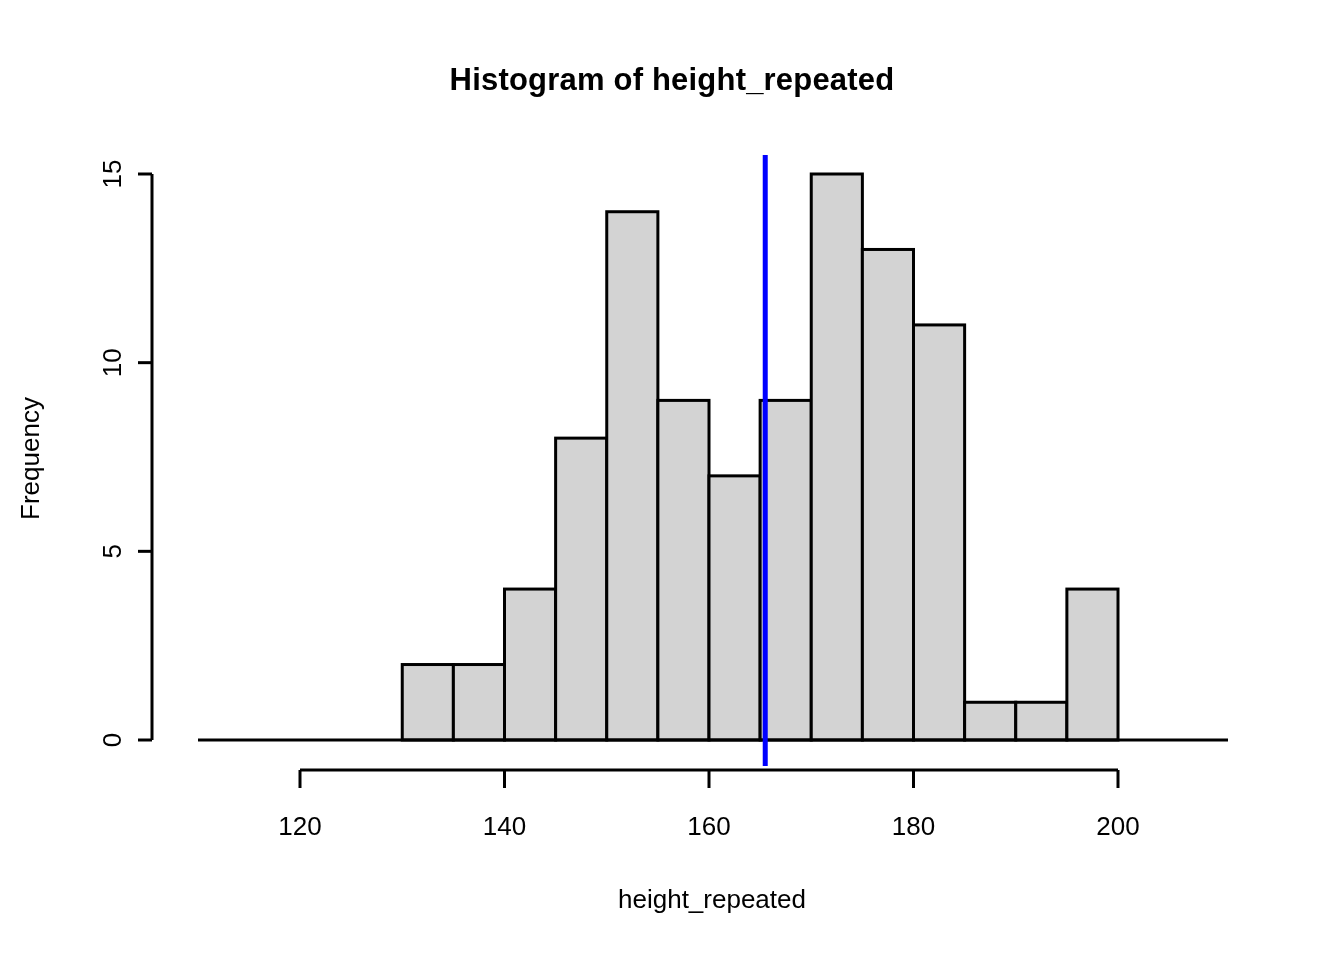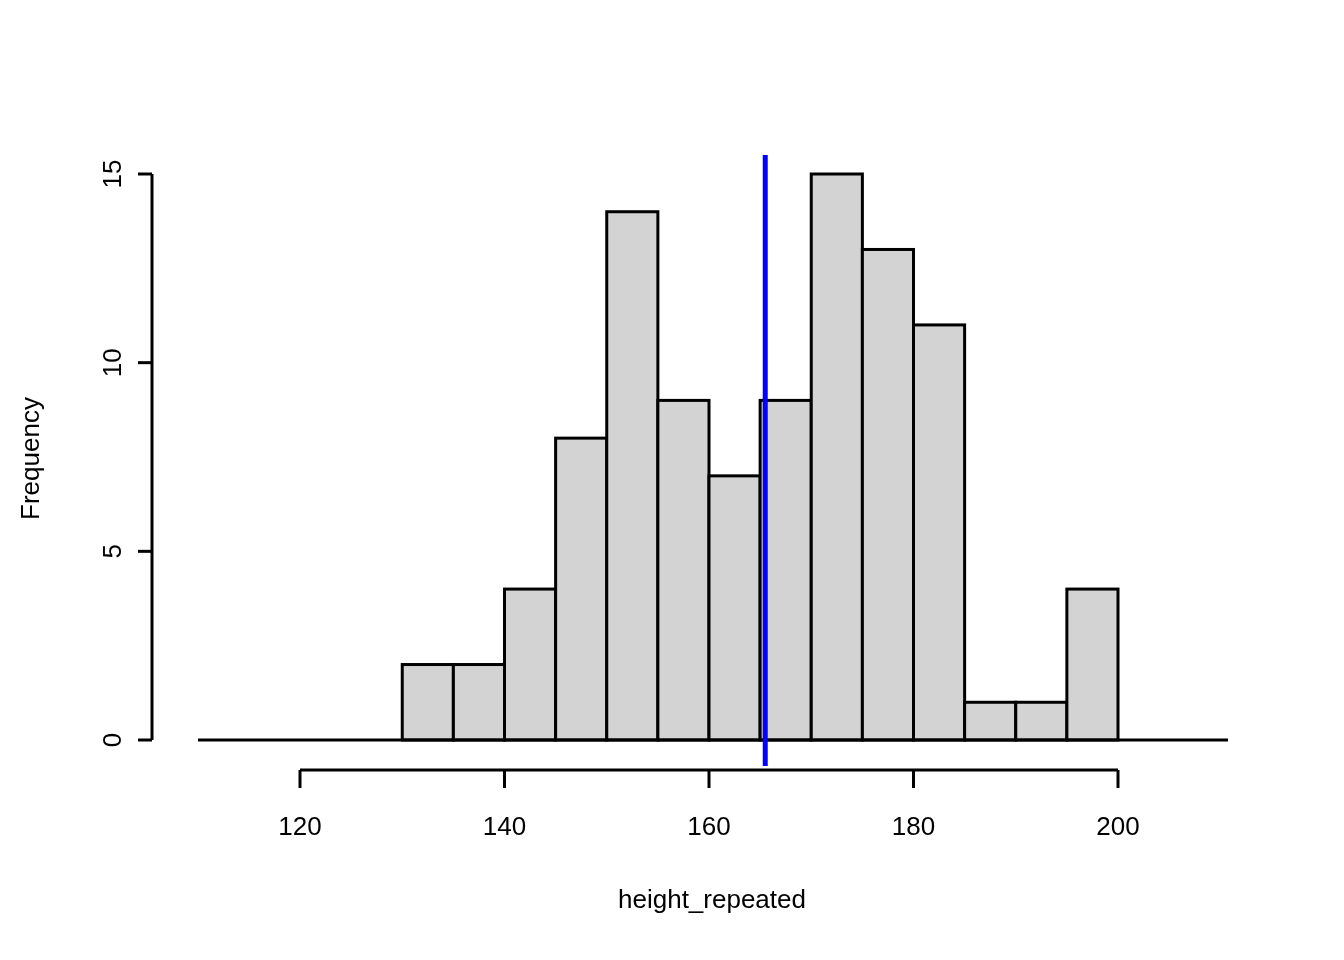--- a/index.html
+++ b/index.html
@@ -60,20 +60,21 @@
     font-family: "Liberation Sans", sans-serif;
     font-size: 26px;
     fill: #000000;
   }
 </style>
 </head>
 <body>
 
 <div id="plot-root">
 
+  <div id="plot-title">Histogram of height_repeated</div>
 
   <div id="ylabel">Frequency</div>
 
   <div id="xlabel">height_repeated</div>
 
   <svg id="plot-svg" width="1344" height="960">
 
     <g id="bars-group">
         <rect x="402.25" y="664.5333333333333" width="51.125" height="75.4666666666667" fill="#D3D3D3" stroke="#000000" stroke-width="3"></rect>
         <rect x="453.375" y="664.5333333333333" width="51.125" height="75.4666666666667" fill="#D3D3D3" stroke="#000000" stroke-width="3"></rect>

